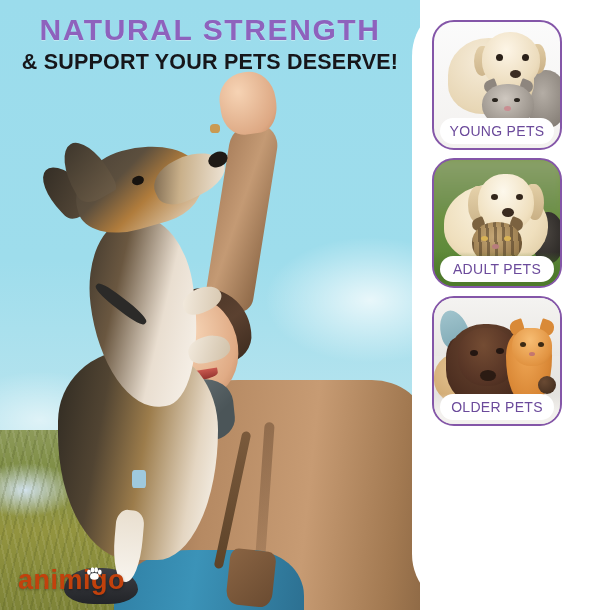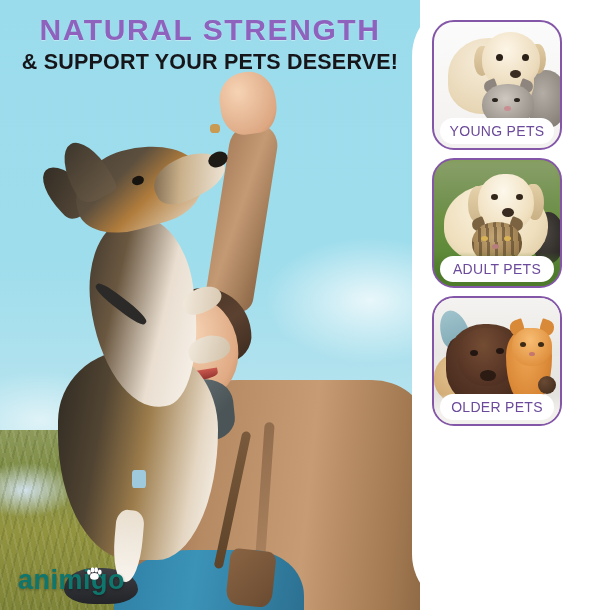--- a/index.html
+++ b/index.html
@@ -228,21 +228,21 @@
     font-weight: 700;
     letter-spacing: .2px;
     color: #16161a;
     line-height: 1.05;
     text-transform: uppercase;
   }
 
   
   .logo {
     position: absolute; left: 18px; bottom: 14px; z-index: 7;
-    color:#0f766e;
+    color:#c2410c;
     font-size: 27px;
     font-weight: 700;
     letter-spacing: .5px;
     text-shadow: 0 1px 3px rgba(0,0,0,.35);
   }
   .logo .paw{
     position:absolute; right: 22px; top: -9px; width: 18px; height: 13px;
   }
 
   

